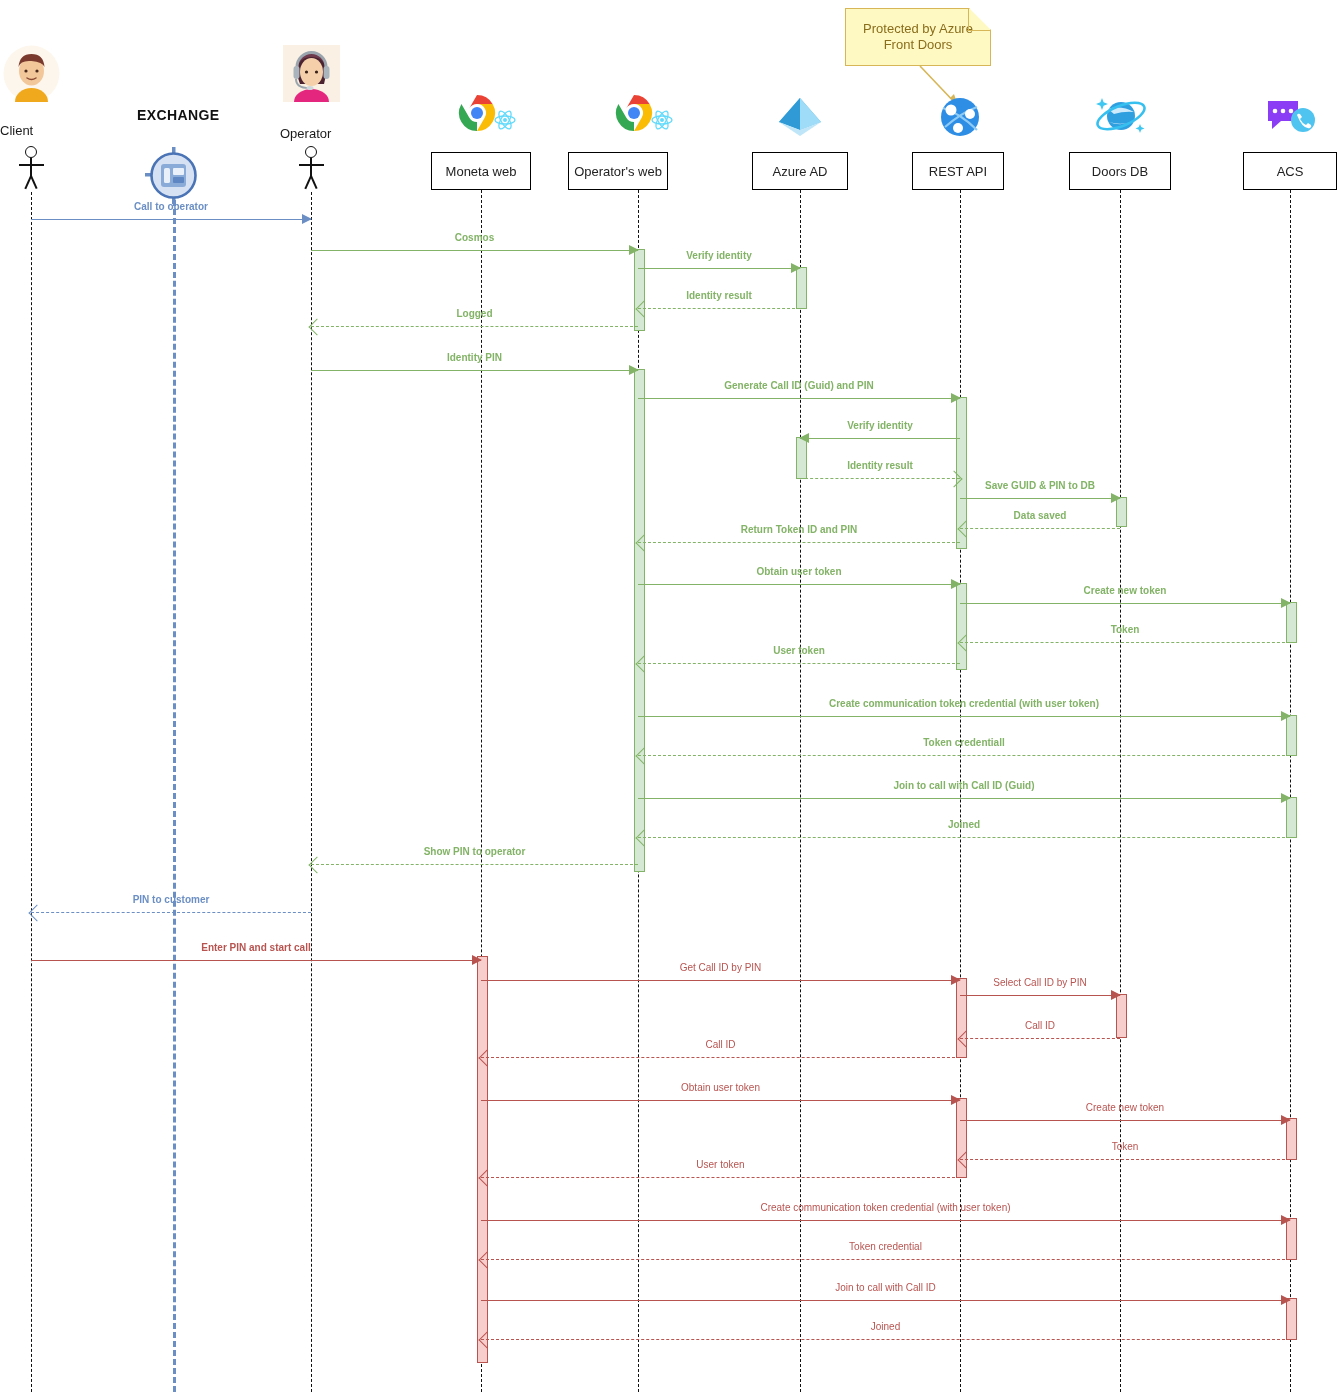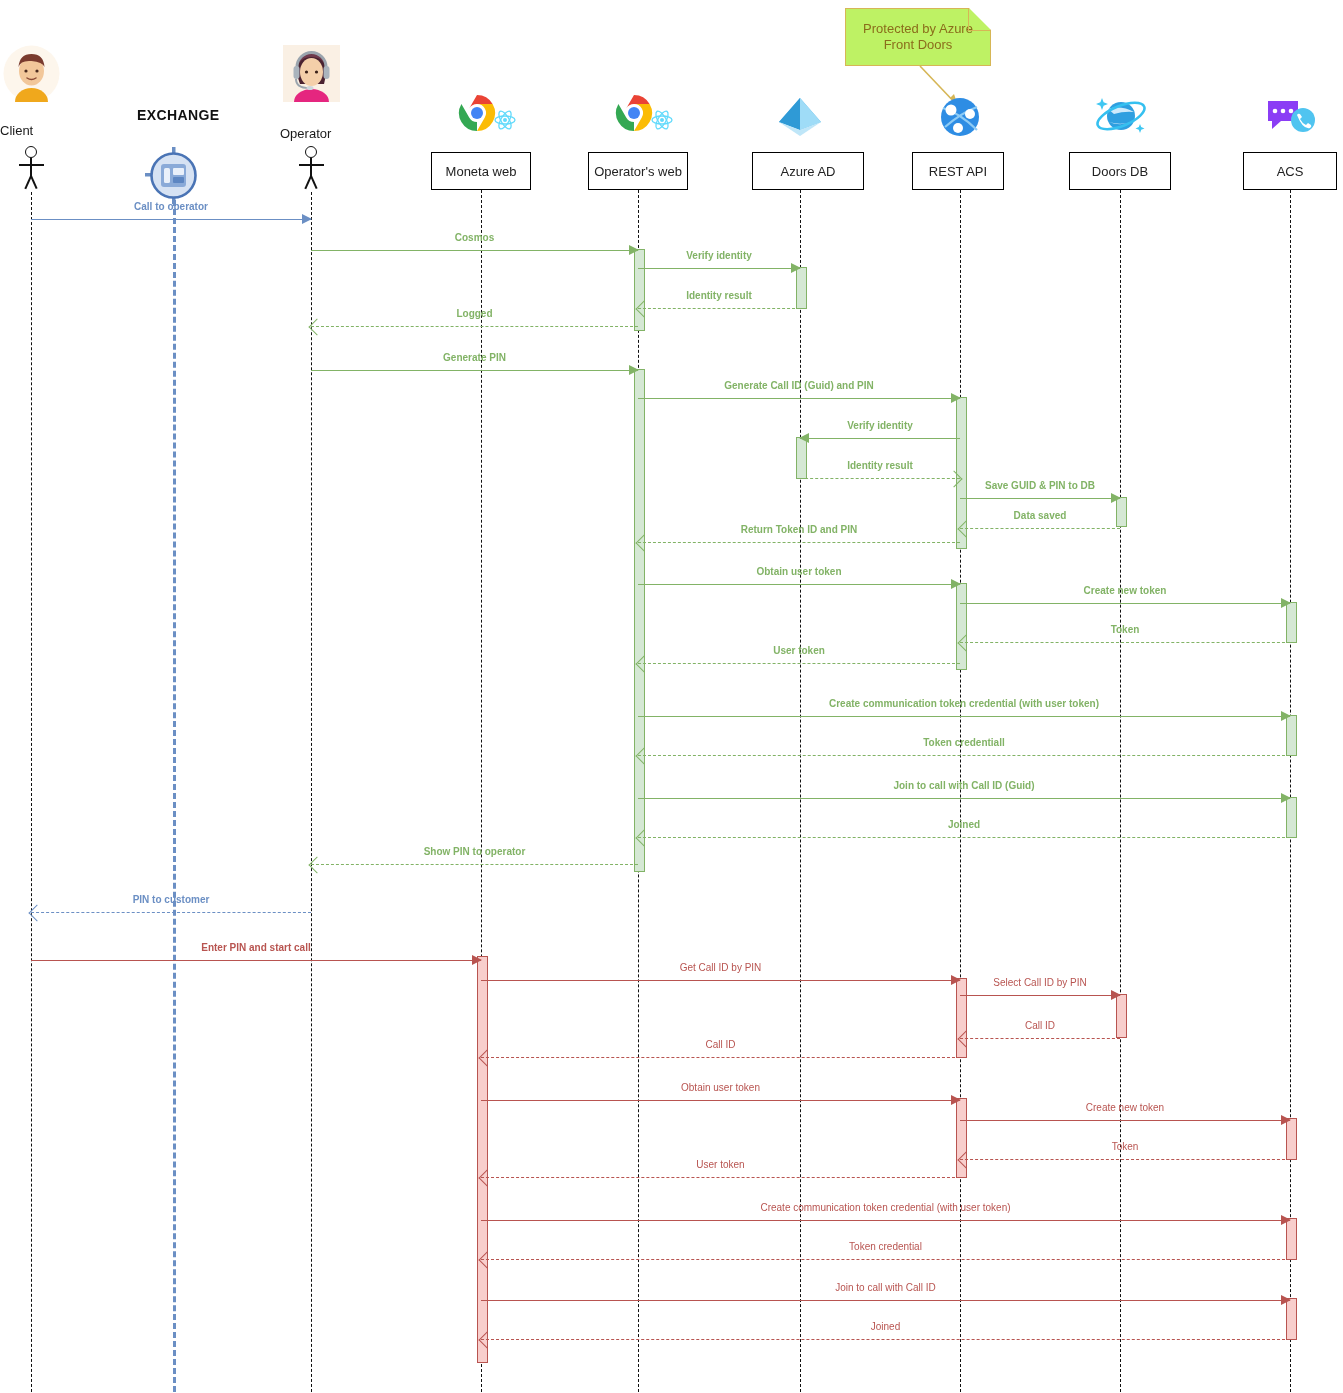--- a/index.html
+++ b/index.html
@@ -37,21 +37,21 @@
   .msg.left  .hd{left:-1px;border-top:5px solid transparent;border-bottom:5px solid transparent;border-right:10px solid var(--c);}
   
   .msg.open .hd{border:none;width:11px;height:11px;top:-5.5px;}
   .msg.open.left .hd{border-left:1.4px solid var(--c);border-bottom:1.4px solid var(--c);transform:rotate(45deg) translate(0,0);left:0;}
   .msg.open.right .hd{border-right:1.4px solid var(--c);border-top:1.4px solid var(--c);transform:rotate(45deg);right:0;}
   .msg .lbl{position:absolute;left:0;width:100%;top:-18px;text-align:center;
             font-size:10px;font-weight:bold;color:var(--c);white-space:nowrap;}
   .msg.thin .lbl{font-weight:normal;}
 
   
-  .note{position:absolute;background:#bef264;border:1.3px solid #d6b656;
+  .note{position:absolute;background:#fef9c3;border:1.3px solid #d6b656;
         box-sizing:border-box;font-size:13px;color:#8a6d1b;
         display:flex;align-items:center;justify-content:center;text-align:center;line-height:1.25;}
   .note .foldclip{position:absolute;right:-1px;top:-1px;width:0;height:0;
         border-top:22px solid #fff;border-left:22px solid transparent;}
   .note .foldline{position:absolute;right:-1px;top:21px;width:23px;height:0;border-top:1.3px solid #d6b656;}
   .note .foldline2{position:absolute;right:21px;top:-1px;width:0;height:23px;border-left:1.3px solid #d6b656;}
 
   .ttl{position:absolute;font-size:14px;font-weight:bold;color:#111;letter-spacing:.4px;}
 </style>
 </head>
@@ -146,33 +146,33 @@
       <circle cx="20" cy="18" r="8" fill="#fff"></circle>
         <circle cx="20" cy="18" r="6" fill="#4285f4"></circle>
       <g stroke="#61dafb" fill="none" stroke-width="1.3">
         <ellipse cx="48" cy="25" rx="10" ry="4"></ellipse>
         <ellipse cx="48" cy="25" rx="10" ry="4" transform="rotate(60 48 25)"></ellipse>
         <ellipse cx="48" cy="25" rx="10" ry="4" transform="rotate(120 48 25)"></ellipse>
       </g>
         <circle cx="48" cy="25" r="2" fill="#61dafb"></circle>
     </svg>
   </div>
-  <div class="pbox" style="left:588px;top:152px;width:100px;height:38px;align-items:center;">
+  <div class="pbox" style="left:568px;top:152px;width:100px;height:38px;align-items:center;">
     <span>Operator's web</span>
   </div>
 
   <div style="position:absolute;left:775px;top:96px;">
     <svg width="50" height="42" viewBox="0 0 50 42">
       <path d="M25 2 L46 26 L25 34 L4 26 z" fill="#55b4e8"></path>
       <path d="M25 2 L46 26 L25 34 z" fill="#9fdcf7"></path>
       <path d="M25 2 L25 34 L4 26 z" fill="#2f9ad6"></path>
       <path d="M4 26 L25 34 L46 26 L25 40 z" fill="#bfe6f8"></path>
     </svg>
   </div>
-  <div class="pbox" style="left:752px;top:152px;width:112px;height:38px;">
+  <div class="pbox" style="left:752px;top:152px;width:96px;height:38px;">
     <span>Azure AD</span>
   </div>
 
   <div style="position:absolute;left:935px;top:96px;">
     <svg width="50" height="42" viewBox="0 0 50 42">
       <circle cx="25" cy="21" r="19" fill="#2e8de4"></circle>
       <path d="M6 21 a19 19 0 0 1 38 0 a19 19 0 0 1 -38 0" fill="none"></path>
       <path d="M8 12 q18 6 34 22" stroke="#8dcbf5" stroke-width="2.2" fill="none"></path>
       <path d="M10 31 q16 -14 32 -20" stroke="#8dcbf5" stroke-width="2.2" fill="none"></path>
       <circle cx="16" cy="14" r="5.5" fill="#fff"></circle>
@@ -279,21 +279,21 @@
         <span class="lbl">Identity result</span>
       </div>
       <div class="msg dash left open" style="--c: #82b366; left: 311px; width: 327px; top: 326px;">
         <span class="ln"></span>
         <span class="hd"></span>
         <span class="lbl">Logged</span>
       </div>
       <div class="msg solid right" style="--c: #82b366; left: 311px; width: 327px; top: 370px;">
         <span class="ln"></span>
         <span class="hd"></span>
-        <span class="lbl">Generate PIN</span>
+        <span class="lbl">Identity PIN</span>
       </div>
       <div class="msg solid right" style="--c: #82b366; left: 638px; width: 322px; top: 398px;">
         <span class="ln"></span>
         <span class="hd"></span>
         <span class="lbl">Generate Call ID (Guid) and PIN</span>
       </div>
       <div class="msg solid left" style="--c: #82b366; left: 800px; width: 160px; top: 438px;">
         <span class="ln"></span>
         <span class="hd"></span>
         <span class="lbl">Verify identity</span>

